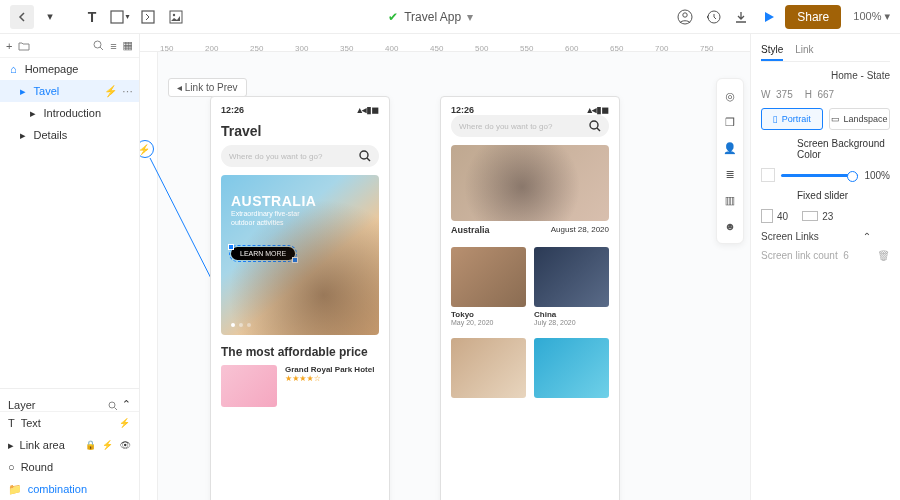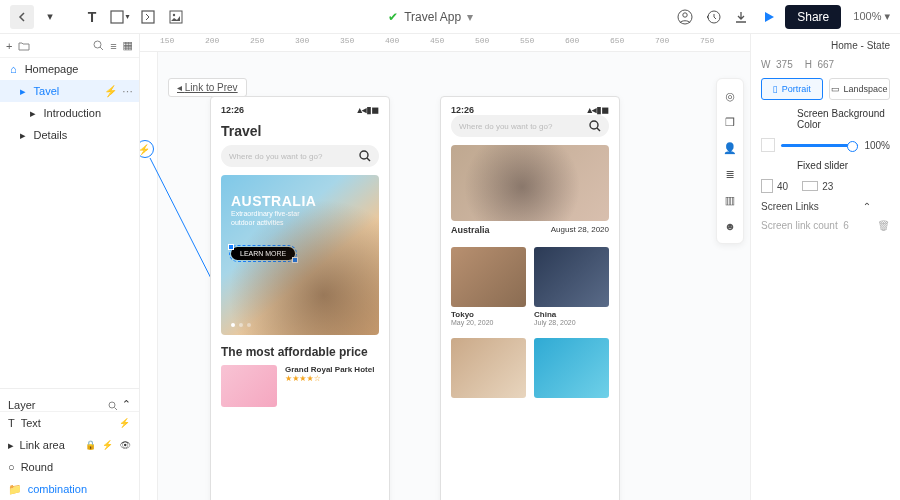--- a/index.html
+++ b/index.html
@@ -6,21 +6,21 @@
   body { width: 900px; height: 500px; overflow: hidden; background: #fff; font-size: 11px; color: #333; }
   svg { display: block; }
 
   
   .topbar { height: 34px; display: flex; align-items: center; padding: 0 10px; border-bottom: 1px solid #eee; gap: 4px; }
   .tb-btn { width: 24px; height: 24px; display: flex; align-items: center; justify-content: center; border-radius: 3px; cursor: pointer; color: #444; }
   .tb-btn.boxed { background: #eee; }
   .tb-sep { width: 10px; }
   .doc-title { flex: 1; display: flex; align-items: center; justify-content: center; gap: 6px; font-size: 12px; color: #555; }
   .check-ico { color: #2dbb3a; }
-  .share-btn { background: #0f172a; color: #fff; border-radius: 4px; padding: 5px 12px; font-size: 12px; cursor: pointer; }
+  .share-btn { background: #a16207; color: #fff; border-radius: 4px; padding: 5px 12px; font-size: 12px; cursor: pointer; }
   .zoom { font-size: 11px; color: #666; padding-left: 8px; }
 
   
   .main { display: flex; height: calc(100% - 34px); }
 
   
   .left { width: 140px; border-right: 1px solid #eee; display: flex; flex-direction: column; }
   .left-top { height: 24px; display: flex; align-items: center; padding: 0 6px; gap: 6px; color: #666; border-bottom: 1px solid #f2f2f2; }
   .left-top .spacer { flex: 1; }
   .tree { flex: 0 0 auto; }
@@ -31,25 +31,25 @@
   .left-divider { flex: 1; }
   .layer-head { height: 24px; display: flex; align-items: flex-end; padding: 0 8px; border-top: 1px solid #eee; border-bottom: 1px solid #f2f2f2; font-size: 11px; }
   .layer-head .spacer { flex: 1; }
   .layer-item { display: flex; align-items: center; height: 22px; padding: 0 8px; gap: 6px; font-size: 11px; }
   .layer-item .spacer { flex: 1; }
   .blue { color: #1781ff; }
 
   
   .canvas-wrap { flex: 1; position: relative; display: flex; flex-direction: column; background: #fafbfc; }
   .ruler-h { height: 18px; background: #fff; border-bottom: 1px solid #eee; position: relative; font-size: 8px; color: #aaa; }
-  .ruler-h span { position: absolute; top: 2px; font-family: Liberation Mono, monospace; }
+  .ruler-h span { position: absolute; top: 10px; }
   .ruler-v { position: absolute; left: 0; top: 18px; bottom: 0; width: 18px; background: #fff; border-right: 1px solid #eee; }
   .canvas { flex: 1; position: relative; overflow: hidden; padding-left: 18px; }
 
-  .link-prev { position: absolute; left: 28px; top: 26px; background: #fff; border: 1px solid #ddd; border-radius: 3px; padding: 3px 8px; font-size: 10px; color: #555; text-decoration: underline; }
+  .link-prev { position: absolute; left: 28px; top: 26px; background: #fff; border: 1px solid #ddd; border-radius: 3px; padding: 3px 8px; font-size: 10px; color: #555; }
 
   .phone { position: absolute; width: 180px; background: #fff; border: 1px solid #e0e0e0; border-radius: 4px; box-shadow: 0 2px 6px rgba(0,0,0,0.05); padding: 8px 10px; }
   .phone1 { left: 70px; top: 44px; height: 420px; }
   .phone2 { left: 300px; top: 44px; height: 440px; }
   .statusbar { display: flex; justify-content: space-between; font-size: 9px; font-weight: bold; }
   .phone h2 { font-size: 14px; font-weight: bold; margin: 8px 0 6px; }
   .search { background: #f1f1f1; border-radius: 14px; height: 22px; display: flex; align-items: center; padding: 0 8px; font-size: 8px; color: #bbb; }
   .search .spacer { flex: 1; }
 
   .hero { position: relative; margin-top: 8px; height: 160px; border-radius: 4px; overflow: hidden; background: linear-gradient(140deg,#7fc8e8 0%, #a7d6e8 35%, #e8c89f 60%, #d6a878 100%); }
@@ -373,20 +373,24 @@
         <div class="fbtn">👤</div>
         <div class="fbtn">≣</div>
         <div class="fbtn">▥</div>
         <div class="fbtn">☻</div>
       </div>
 
     </div>
   </div>
 
   <div class="right">
+    <div class="tabs">
+      <div class="tab active">Style</div>
+      <div class="tab">Link</div>
+    </div>
     <div class="crumb">Home - State</div>
     <div class="dims">
       <div><span>W</span>&nbsp;&nbsp;<span>375</span></div>
       <div><span>H</span>&nbsp;&nbsp;<span>667</span></div>
     </div>
     <div class="orient">
       <div class="orient-btn active">▯ <span>Portrait</span></div>
       <div class="orient-btn">▭ <span>Landspace</span></div>
     </div>
     <div class="sec-label">Screen Background Color</div>

